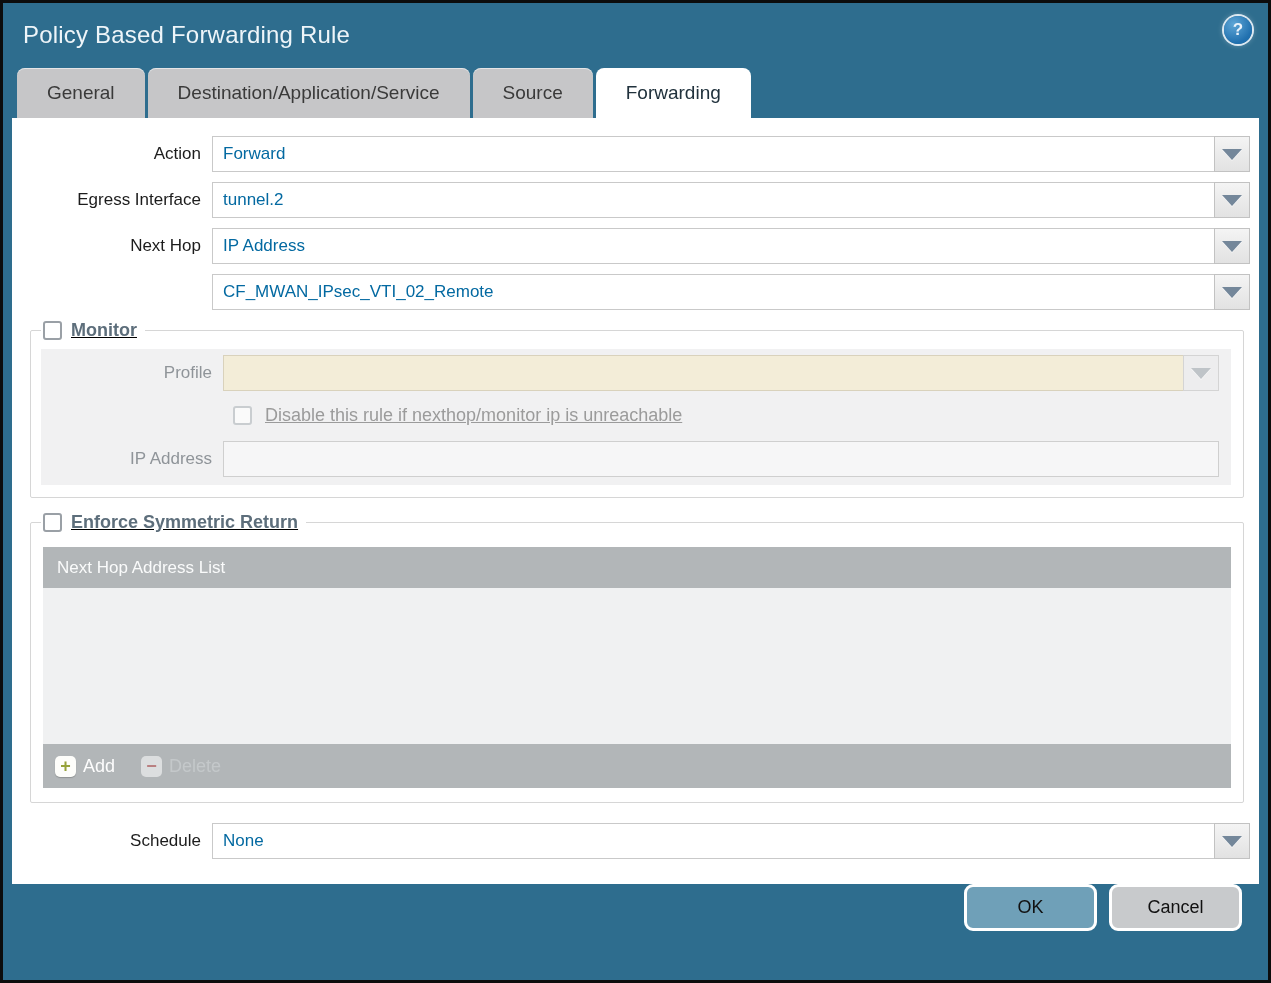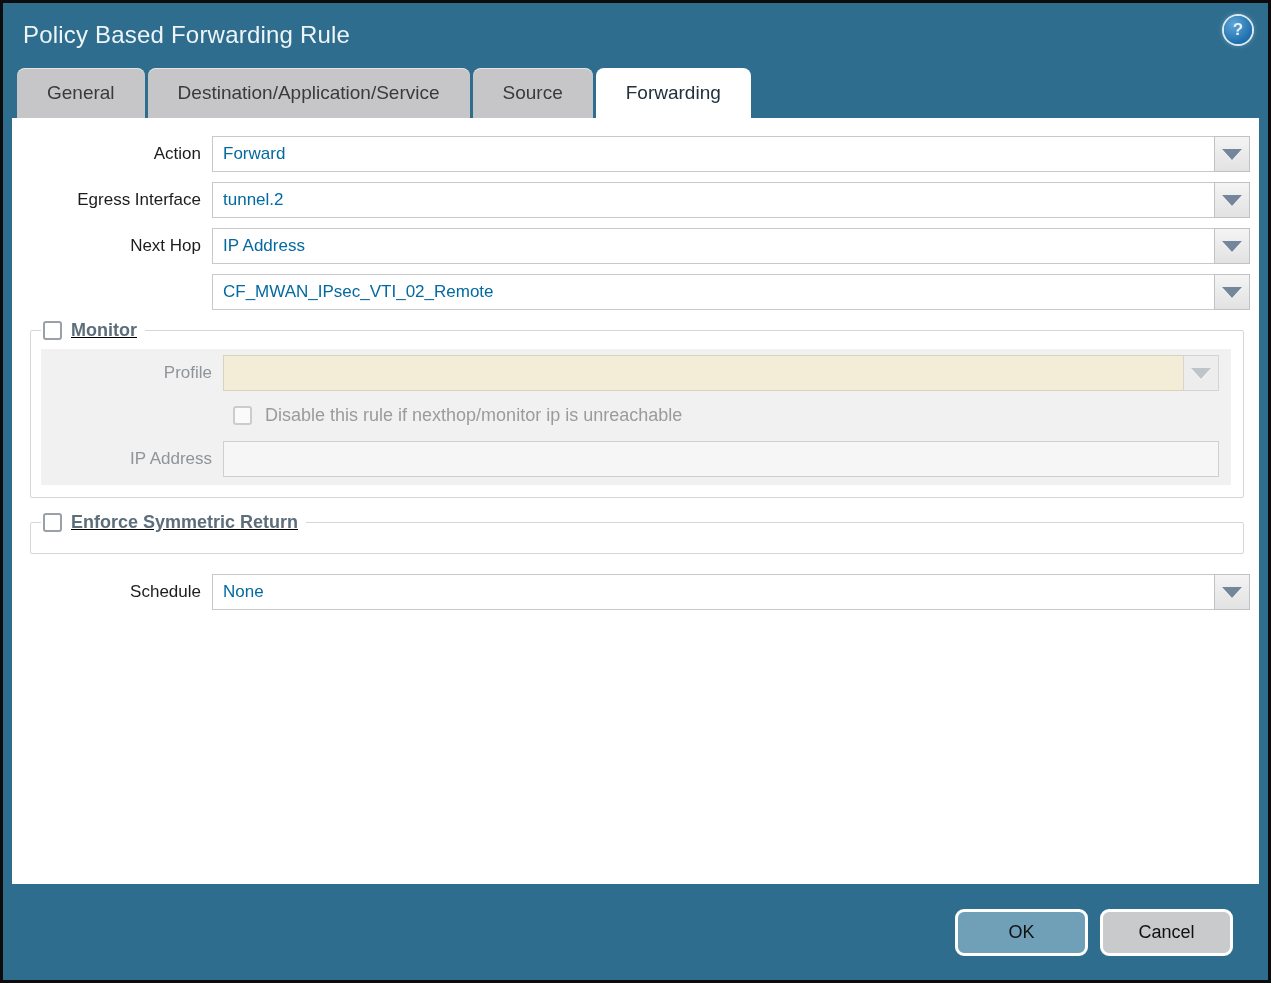--- a/index.html
+++ b/index.html
@@ -97,21 +97,21 @@
   
   .monitor-panel { background: #f1f1f2; padding: 6px 12px 8px 0; }
   .monitor-panel .row { margin-bottom: 0; }
   .monitor-panel .lbl { width: 182px; color: #8f9499; }
   .pfield { flex: 1 1 auto; display: flex; height: 36px; }
   .pfield .val {
     flex: 1 1 auto; border: 1px solid #d9d2bc; background: #f3edd8;
     border-right: none;
   }
   .disable-row { display: flex; align-items: center; gap: 13px; margin: 14px 0 15px 192px; }
-  .disable-text { font-size: 18px; color: #9b9b9b; }
+  .disable-text { font-size: 18px; color: #9b9b9b; text-decoration: underline; }
   .ip-input {
     flex: 1 1 auto; height: 36px;
     border: 1px solid #cfcfcf; background: #f6f6f7;
   }
 
   
   .sym-table { margin: 6px 0 2px 2px; }
   .thead {
     height: 41px; background: #b2b6b8; color: #fafbfb;
     font-size: 17px; display: flex; align-items: center; padding-left: 14px;
@@ -131,22 +131,22 @@
   .tbtn .tlabel { color: #fdfdfd; font-size: 18px; }
   .tbtn.add .ico { color: #96a23a; }
   .tbtn.del { cursor: default; }
   .tbtn.del .ico { background: rgba(255,255,255,.55); color: #b97f80; box-shadow: none; }
   .tbtn.del .tlabel { color: #c4c8ca; }
 
   .schedule-row { margin-top: 20px; }
 
   
   .footer {
-    flex: 0 0 96px; display: flex; align-items: center; justify-content: flex-end;
-    gap: 12px; padding-right: 35px;
+    flex: 0 0 96px; display: flex; justify-content: flex-end;
+    gap: 12px; padding-right: 26px;
   }
   .btn {
     width: 133px; height: 47px; border-radius: 9px;
     border: 3px solid #ffffff;
     font-size: 18px; color: #111; font-family: inherit;
     display: flex; align-items: center; justify-content: center;
     cursor: pointer;
   }
   .btn.ok { background: #6fa0b8; }
   .btn.cancel { background: #c8cacc; }
@@ -234,20 +234,34 @@
           <div class="ip-input"></div>
         </div>
       </div>
     </fieldset>
 
     <fieldset class="group" style="margin-top:14px;">
       <legend>
         <span class="cb"></span>
         <span class="legend-text">Enforce Symmetric Return</span>
       </legend>
+      <div class="sym-table">
+        <div class="thead">Next Hop Address List</div>
+        <div class="tbody"></div>
+        <div class="tfoot">
+          <div class="tbtn add">
+            <span class="ico">+</span>
+            <span class="tlabel">Add</span>
+          </div>
+          <div class="tbtn del">
+            <span class="ico">−</span>
+            <span class="tlabel">Delete</span>
+          </div>
+        </div>
+      </div>
     </fieldset>
 
     <div class="row schedule-row">
       <div class="lbl">Schedule</div>
       <div class="field">
         <div class="val">None</div>
         <div class="ddbtn">
             <span class="tri"></span>
           </div>
       </div>

